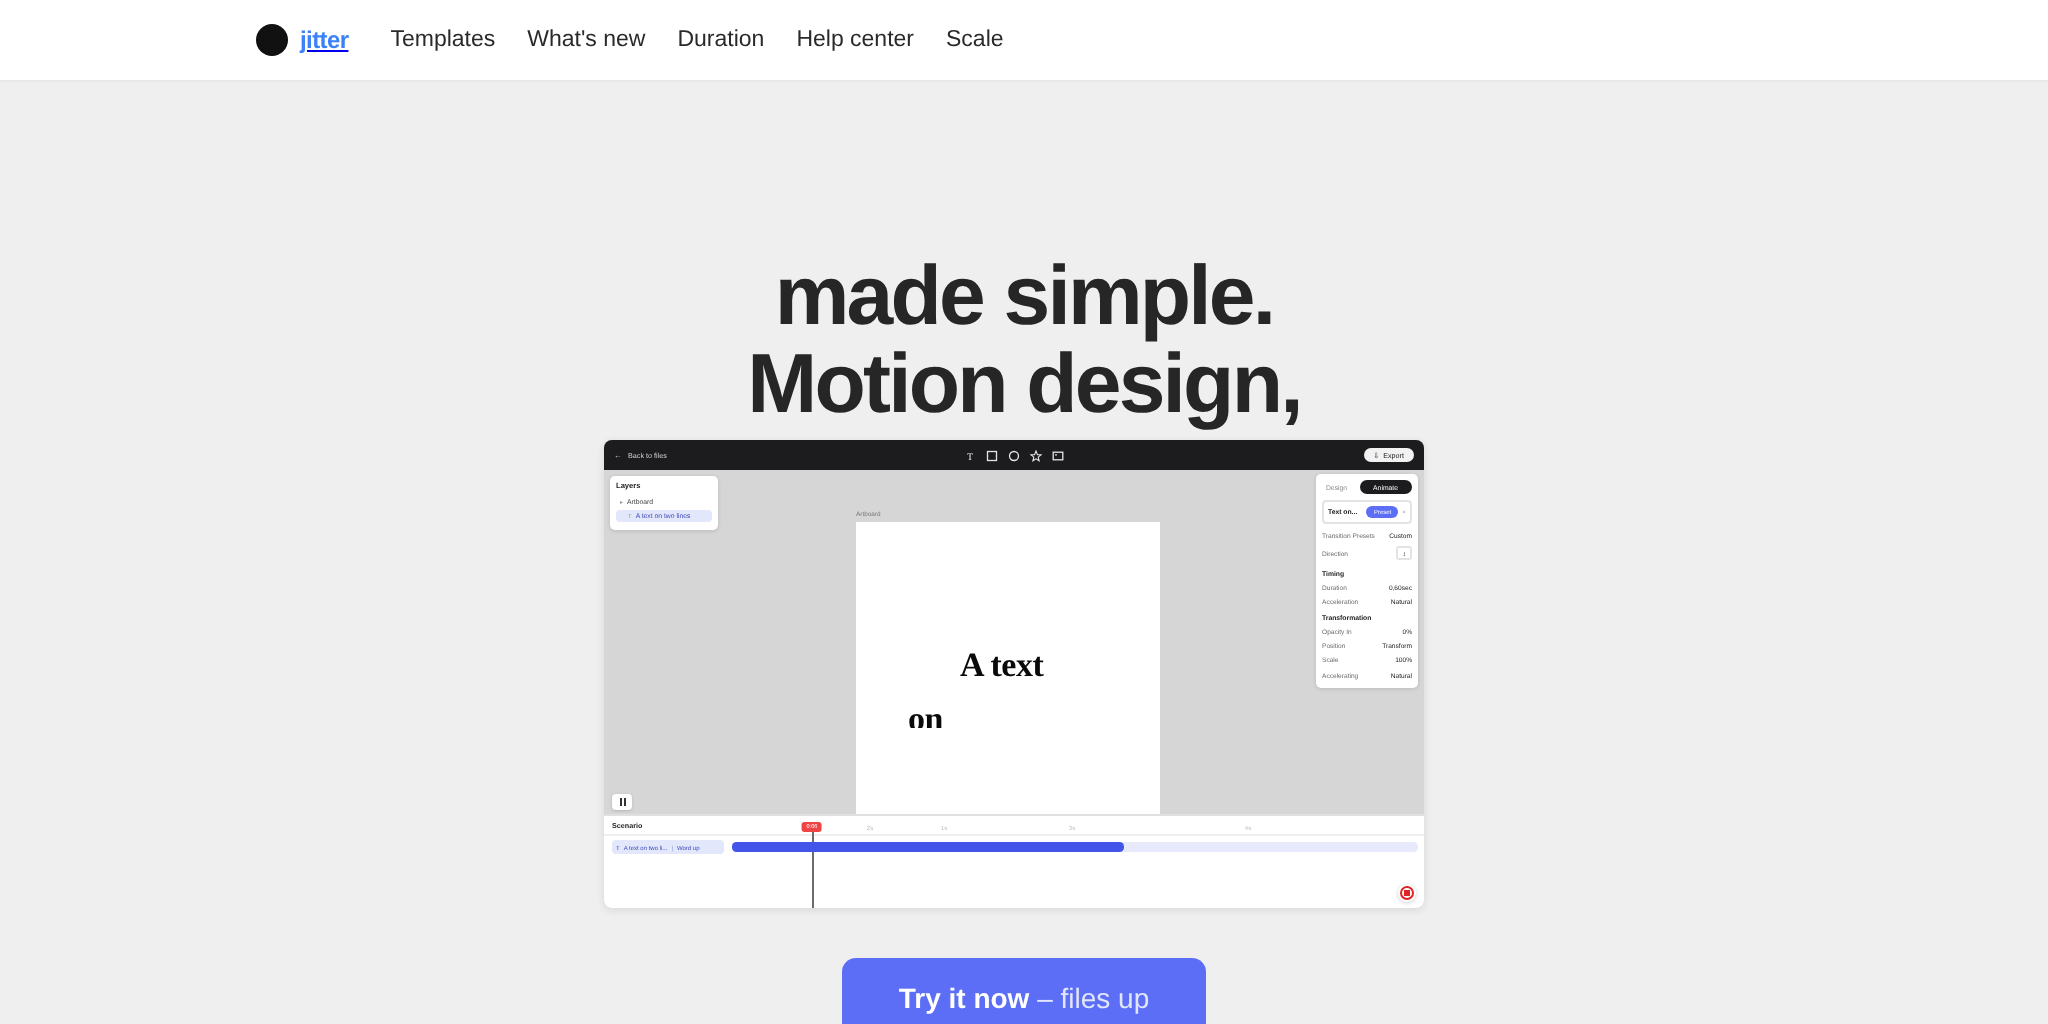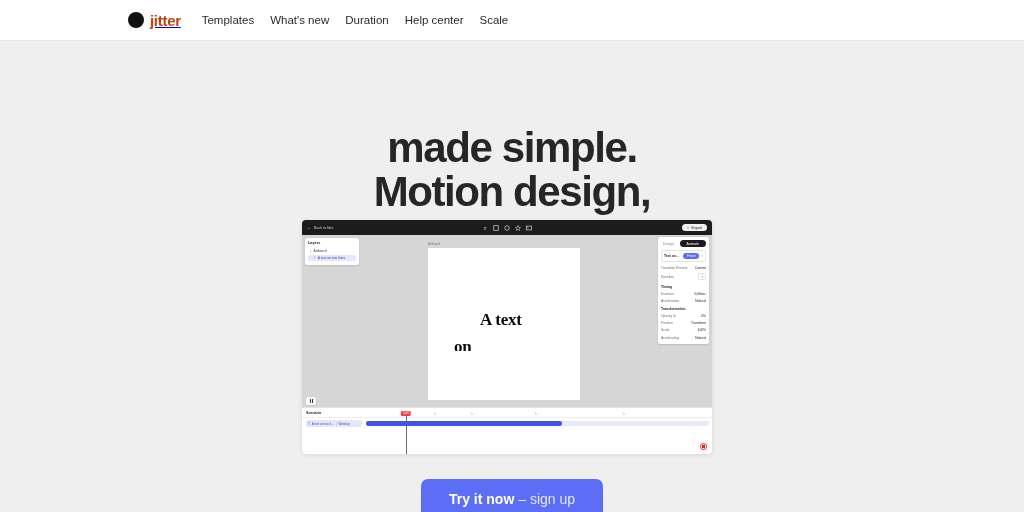--- a/index.html
+++ b/index.html
@@ -19,21 +19,21 @@
     display: flex; align-items: center;
     border-bottom: 1px solid #e8e8e8;
   }
   .nav-left { display: flex; align-items: center; margin-left: 128px; }
   .logo { display: flex; align-items: center; gap: 6px; }
   .logo-dot {
     width: 16px; height: 16px; border-radius: 50%;
     background: #111111; display: block;
   }
   .logo-word {
-    font-size: 15px; font-weight: bold; color: #c2410c;
+    font-size: 12px; font-weight: bold; color: #3b82f6;
     letter-spacing: -0.3px;
   }
   .nav-links { display: flex; align-items: center; gap: 16px; margin-left: 21px; }
   .nav-link {
     font-size: 11.5px; color: #2a2a2a; text-decoration: none;
     white-space: nowrap;
   }
   .nav-right {
     margin-left: auto; margin-right: 139px;
     display: flex; align-items: center; gap: 22px;
@@ -111,21 +111,21 @@
   .layer-row {
     display: flex; align-items: center; gap: 2px;
     font-size: 3.4px; color: #444; padding: 1.3px 2px;
     border-radius: 2px; white-space: nowrap;
   }
   .layer-row.selected { background: #e3e7fb; color: #3c49b8; }
   .layer-row.indent { padding-left: 6px; }
   .lchev { font-size: 3px; color: #999; }
 
   
-  .artboard-wrap { position: absolute; left: 126px; top: 7px; }
+  .artboard-wrap { position: absolute; left: 126px; top: 20px; }
   .artboard-label { font-size: 3.2px; color: #7a7a7a; margin-bottom: 1.5px; }
   .artboard {
     width: 152px; height: 152px; background: #ffffff;
   }
   .artboard-text {
     position: relative; width: 100%; height: 100%;
     overflow: hidden;
   }
   .at-line1 {
     position: absolute; left: 52px; top: 62px;
@@ -458,17 +458,17 @@
         <span class="record-ring">
           <span class="record-sq"></span>
         </span>
       </div>
     </div>
   </div>
 
   <div class="cta-wrap">
     <button class="cta-btn">
       <span class="cta-strong">Try it now</span>
-      <span class="cta-light">– sign up</span>
+      <span class="cta-light">– files up</span>
     </button>
   </div>
 
 </div>
 
 </body></html>

